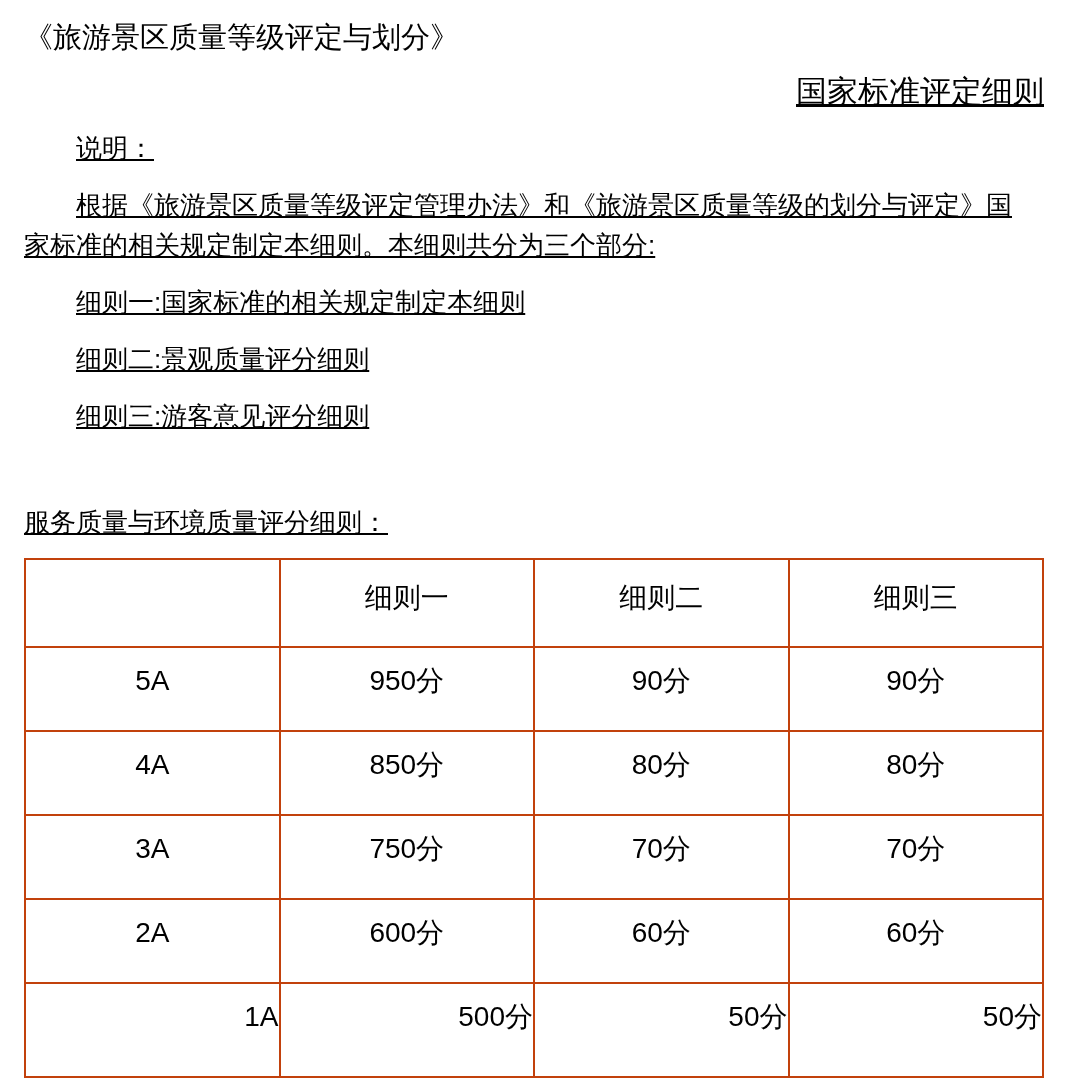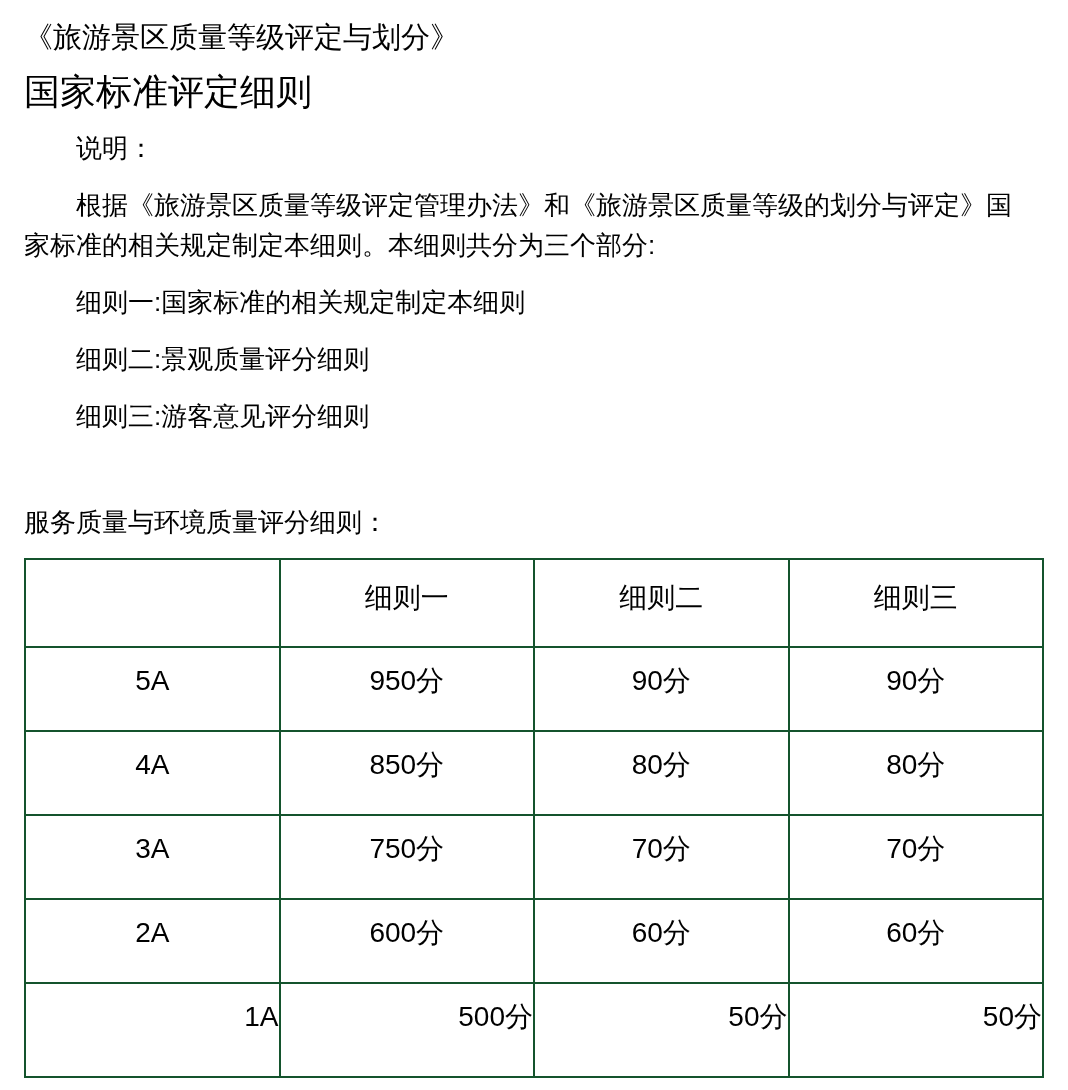--- a/index.html
+++ b/index.html
@@ -19,50 +19,52 @@
     background: #ffffff;
   }
   .doc-title {
     font-size: 29px;
     line-height: 34px;
     font-weight: normal;
     text-align: left;
     margin: 4px 0 21px 0;
   }
   .doc-subtitle {
-    font-size: 36px;
+    font-size: 31px;
     line-height: 34px;
     font-weight: normal;
-    text-align: left;
+    text-align: right;
     margin: 0 0 19px 0;
+    text-decoration: underline;
   }
   p {
     font-size: 26px;
     line-height: 40px;
     margin: 0 0 17px 0;
+    text-decoration: underline;
   }
   .indent {
     text-indent: 2em;
   }
   .intro-para {
     padding-right: 10px;
   }
   .table-intro {
     margin-top: 66px;
     margin-bottom: 0;
   }
   table.grade-table {
     border-collapse: collapse;
     table-layout: fixed;
     width: 1020px;
     margin-top: 16px;
     border: 2px solid #000000;
   }
   table.grade-table td {
-    border: 2px solid #14532d;
+    border: 2px solid #c2410c;
     width: 25%;
     height: 84px;
     box-sizing: border-box;
     text-align: center;
     vertical-align: top;
     padding: 16px 0 0 0;
     font-size: 28px;
     line-height: 34px;
   }
   table.grade-table tr.header-row td {

